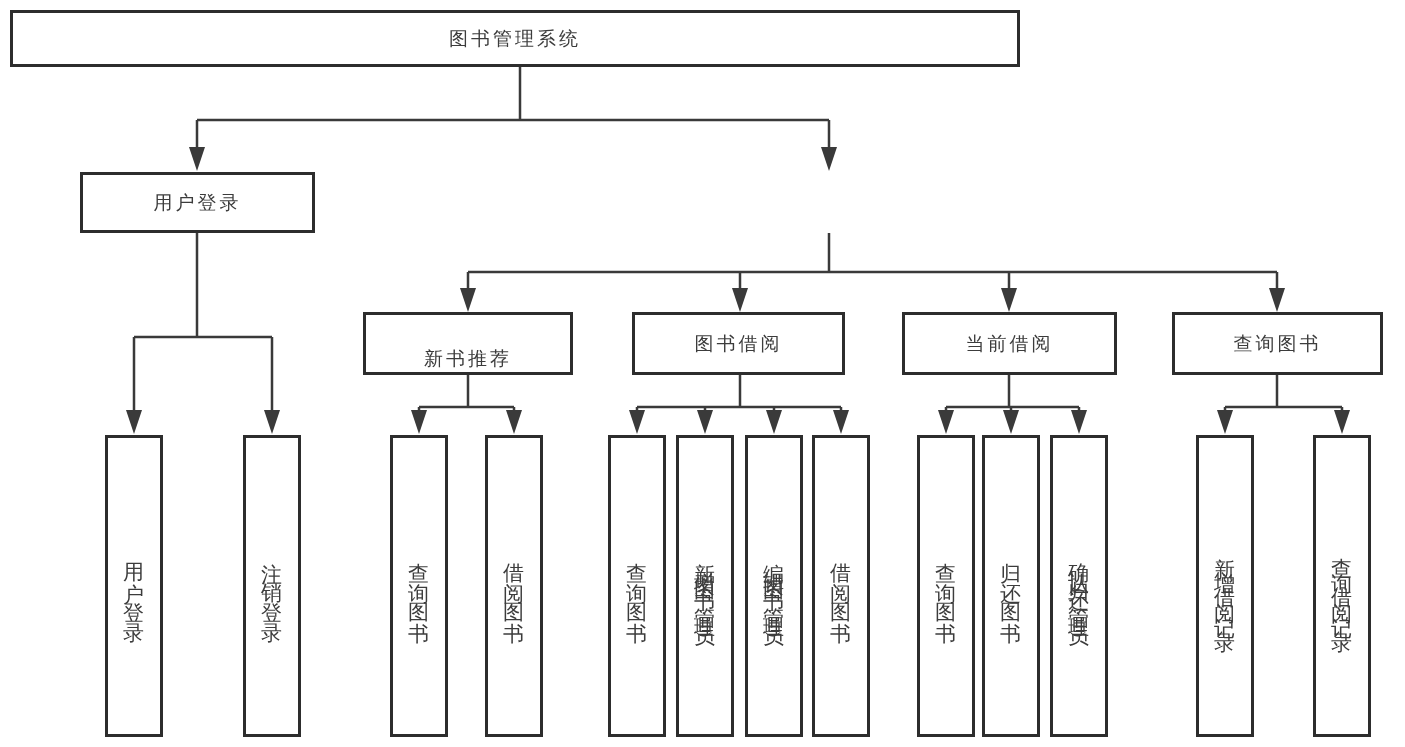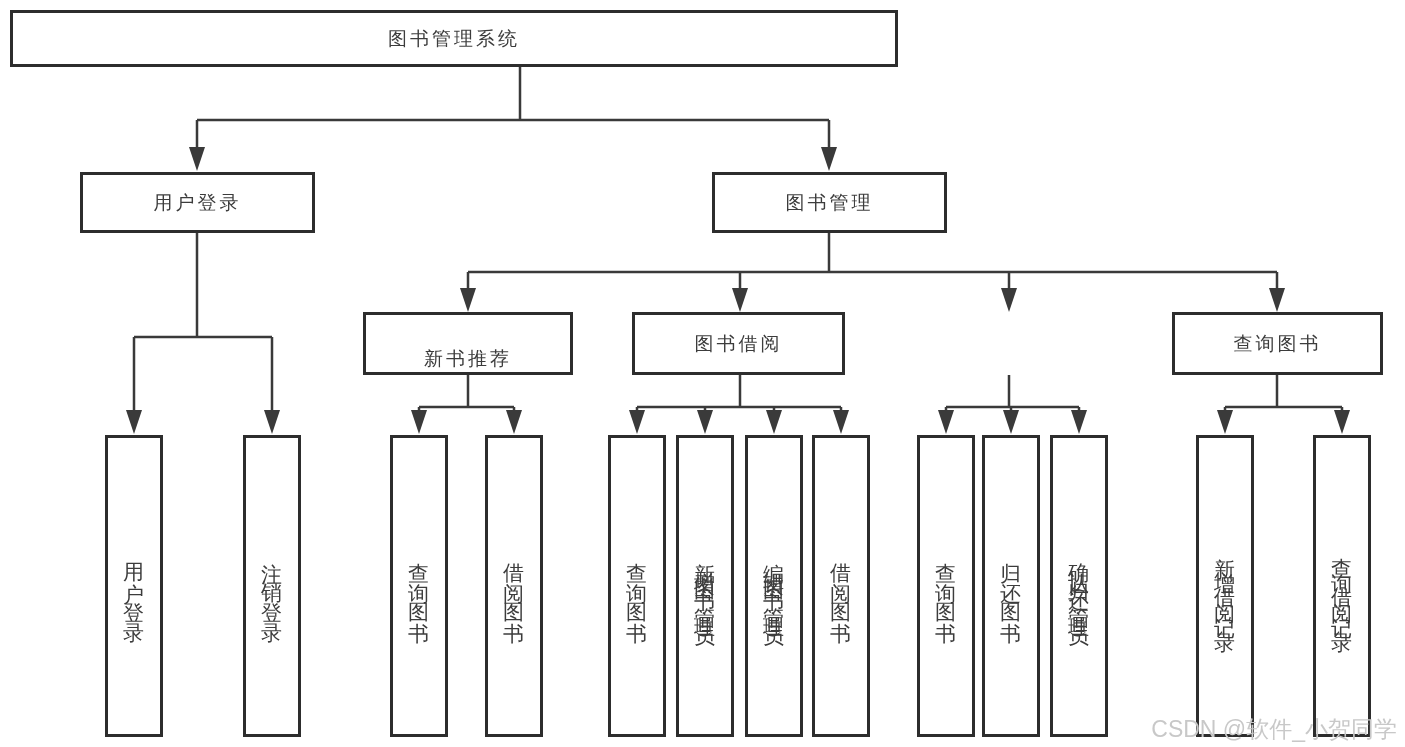--- a/index.html
+++ b/index.html
@@ -38,21 +38,21 @@
     display: flex;
     align-items: center;
     justify-content: center;
     color: var(--text);
   }
   .hbox {
     font-size: 19px;
     letter-spacing: 3px;
     white-space: nowrap;
   }
-  .root { left: 10px;  top: 10px;  width: 888px; height: 57px; }
+  .root { left: 10px;  top: 10px;  width: 1010px; height: 57px; }
   .l2a  { left: 80px;  top: 172px; width: 235px;  height: 61px; }
   .l2b  { left: 712px; top: 172px; width: 235px;  height: 61px; }
   .l3a  { left: 363px;  top: 312px; width: 210px; height: 63px; align-items: flex-end; }
   .l3b  { left: 632px;  top: 312px; width: 213px; height: 63px; }
   .l3c  { left: 902px;  top: 312px; width: 215px; height: 63px; }
   .l3d  { left: 1172px; top: 312px; width: 211px; height: 63px; }
   .leaf { top: 435px; width: 58px; height: 302px; }
   .leaf span {
     writing-mode: vertical-rl;
     text-orientation: mixed;
@@ -134,30 +134,30 @@
     </g>
   </svg>
 
   <div class="box hbox root">
     <span>图书管理系统</span>
   </div>
 
   <div class="box hbox l2a">
     <span>用户登录</span>
   </div>
-  <div class="box hbox l2b">
-    <span>图书管理</span>
-  </div>
 
   <div class="box hbox l3a">
     <span>新书推荐</span>
   </div>
   <div class="box hbox l3b">
     <span>图书借阅</span>
   </div>
+  <div class="box hbox l3c">
+    <span>当前借阅</span>
+  </div>
   <div class="box hbox l3d">
     <span>查询图书</span>
   </div>
 
   <div class="box leaf sp4 lf0">
     <span>用户登录</span>
   </div>
   <div class="box leaf sp4 lf1">
     <span>注销登录</span>
   </div>
@@ -188,14 +188,13 @@
   <div class="box leaf sp9 lf10">
     <span>确认归还（管理员）</span>
   </div>
   <div class="box leaf sp6 lf11">
     <span>新增借阅记录</span>
   </div>
   <div class="box leaf sp6 lf12">
     <span>查询借阅记录</span>
   </div>
 
-  <div class="watermark">CSDN @软件_小贺同学</div>
 </div>
 
 </body></html>

